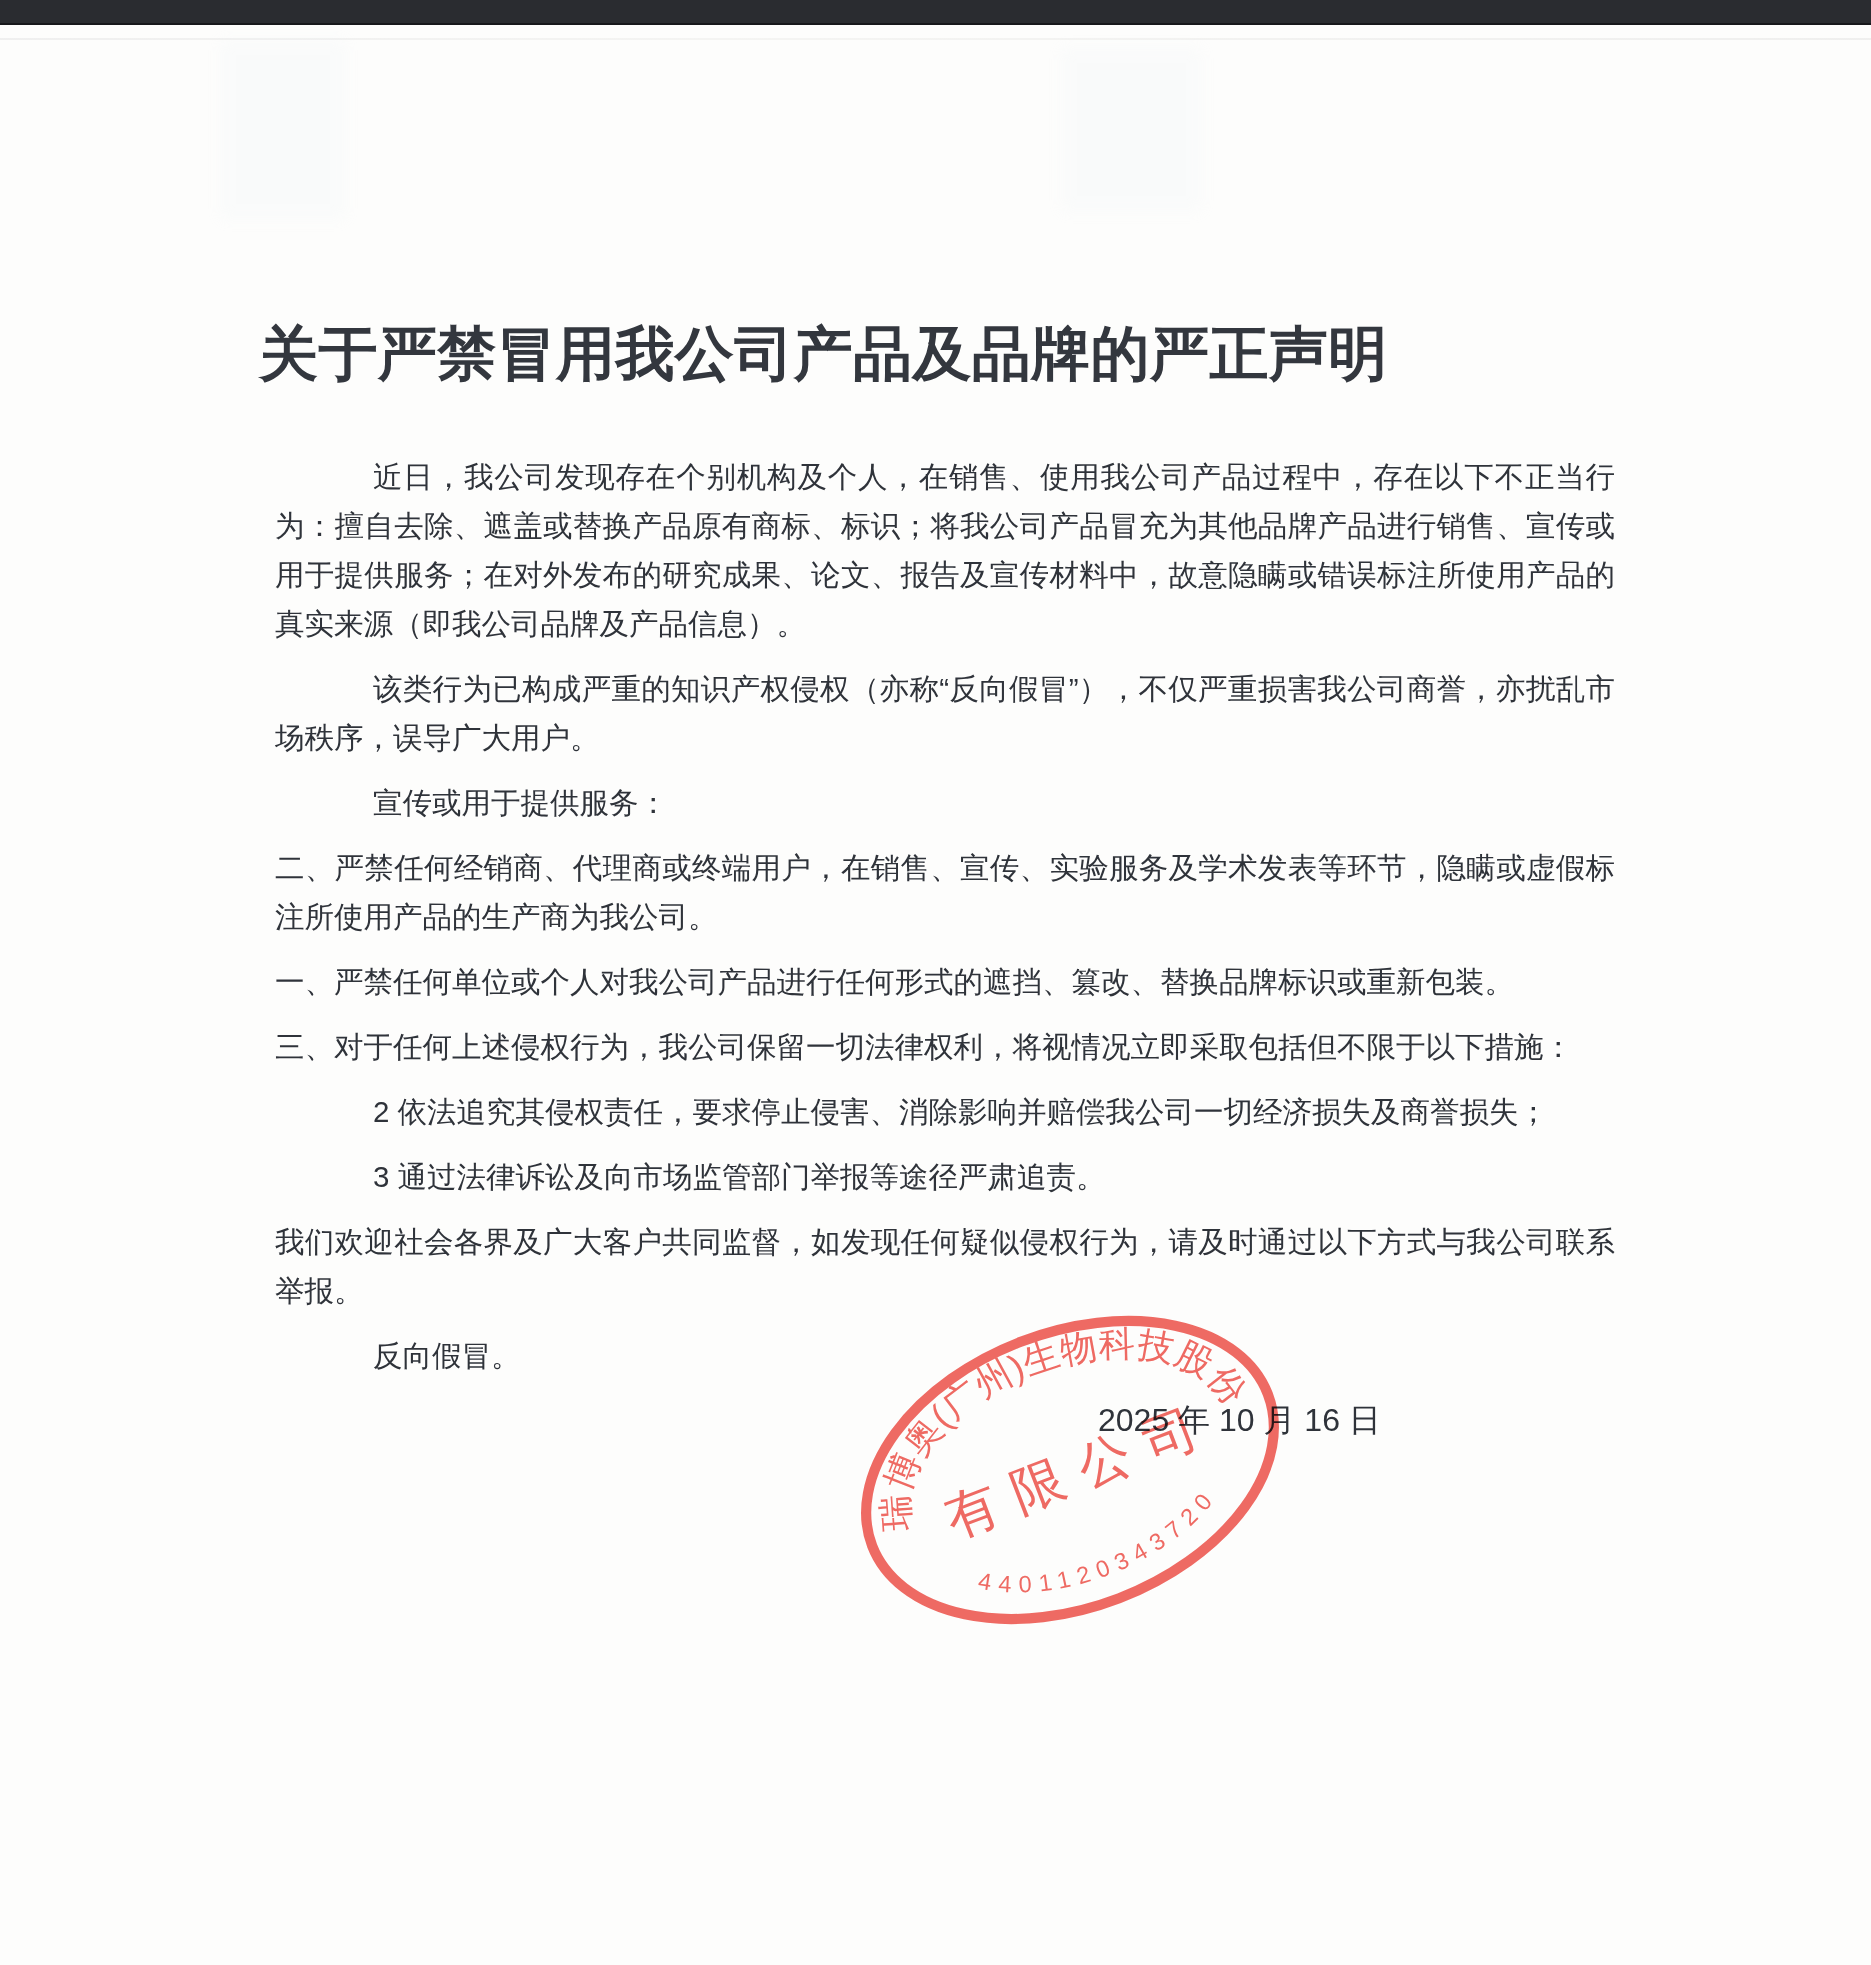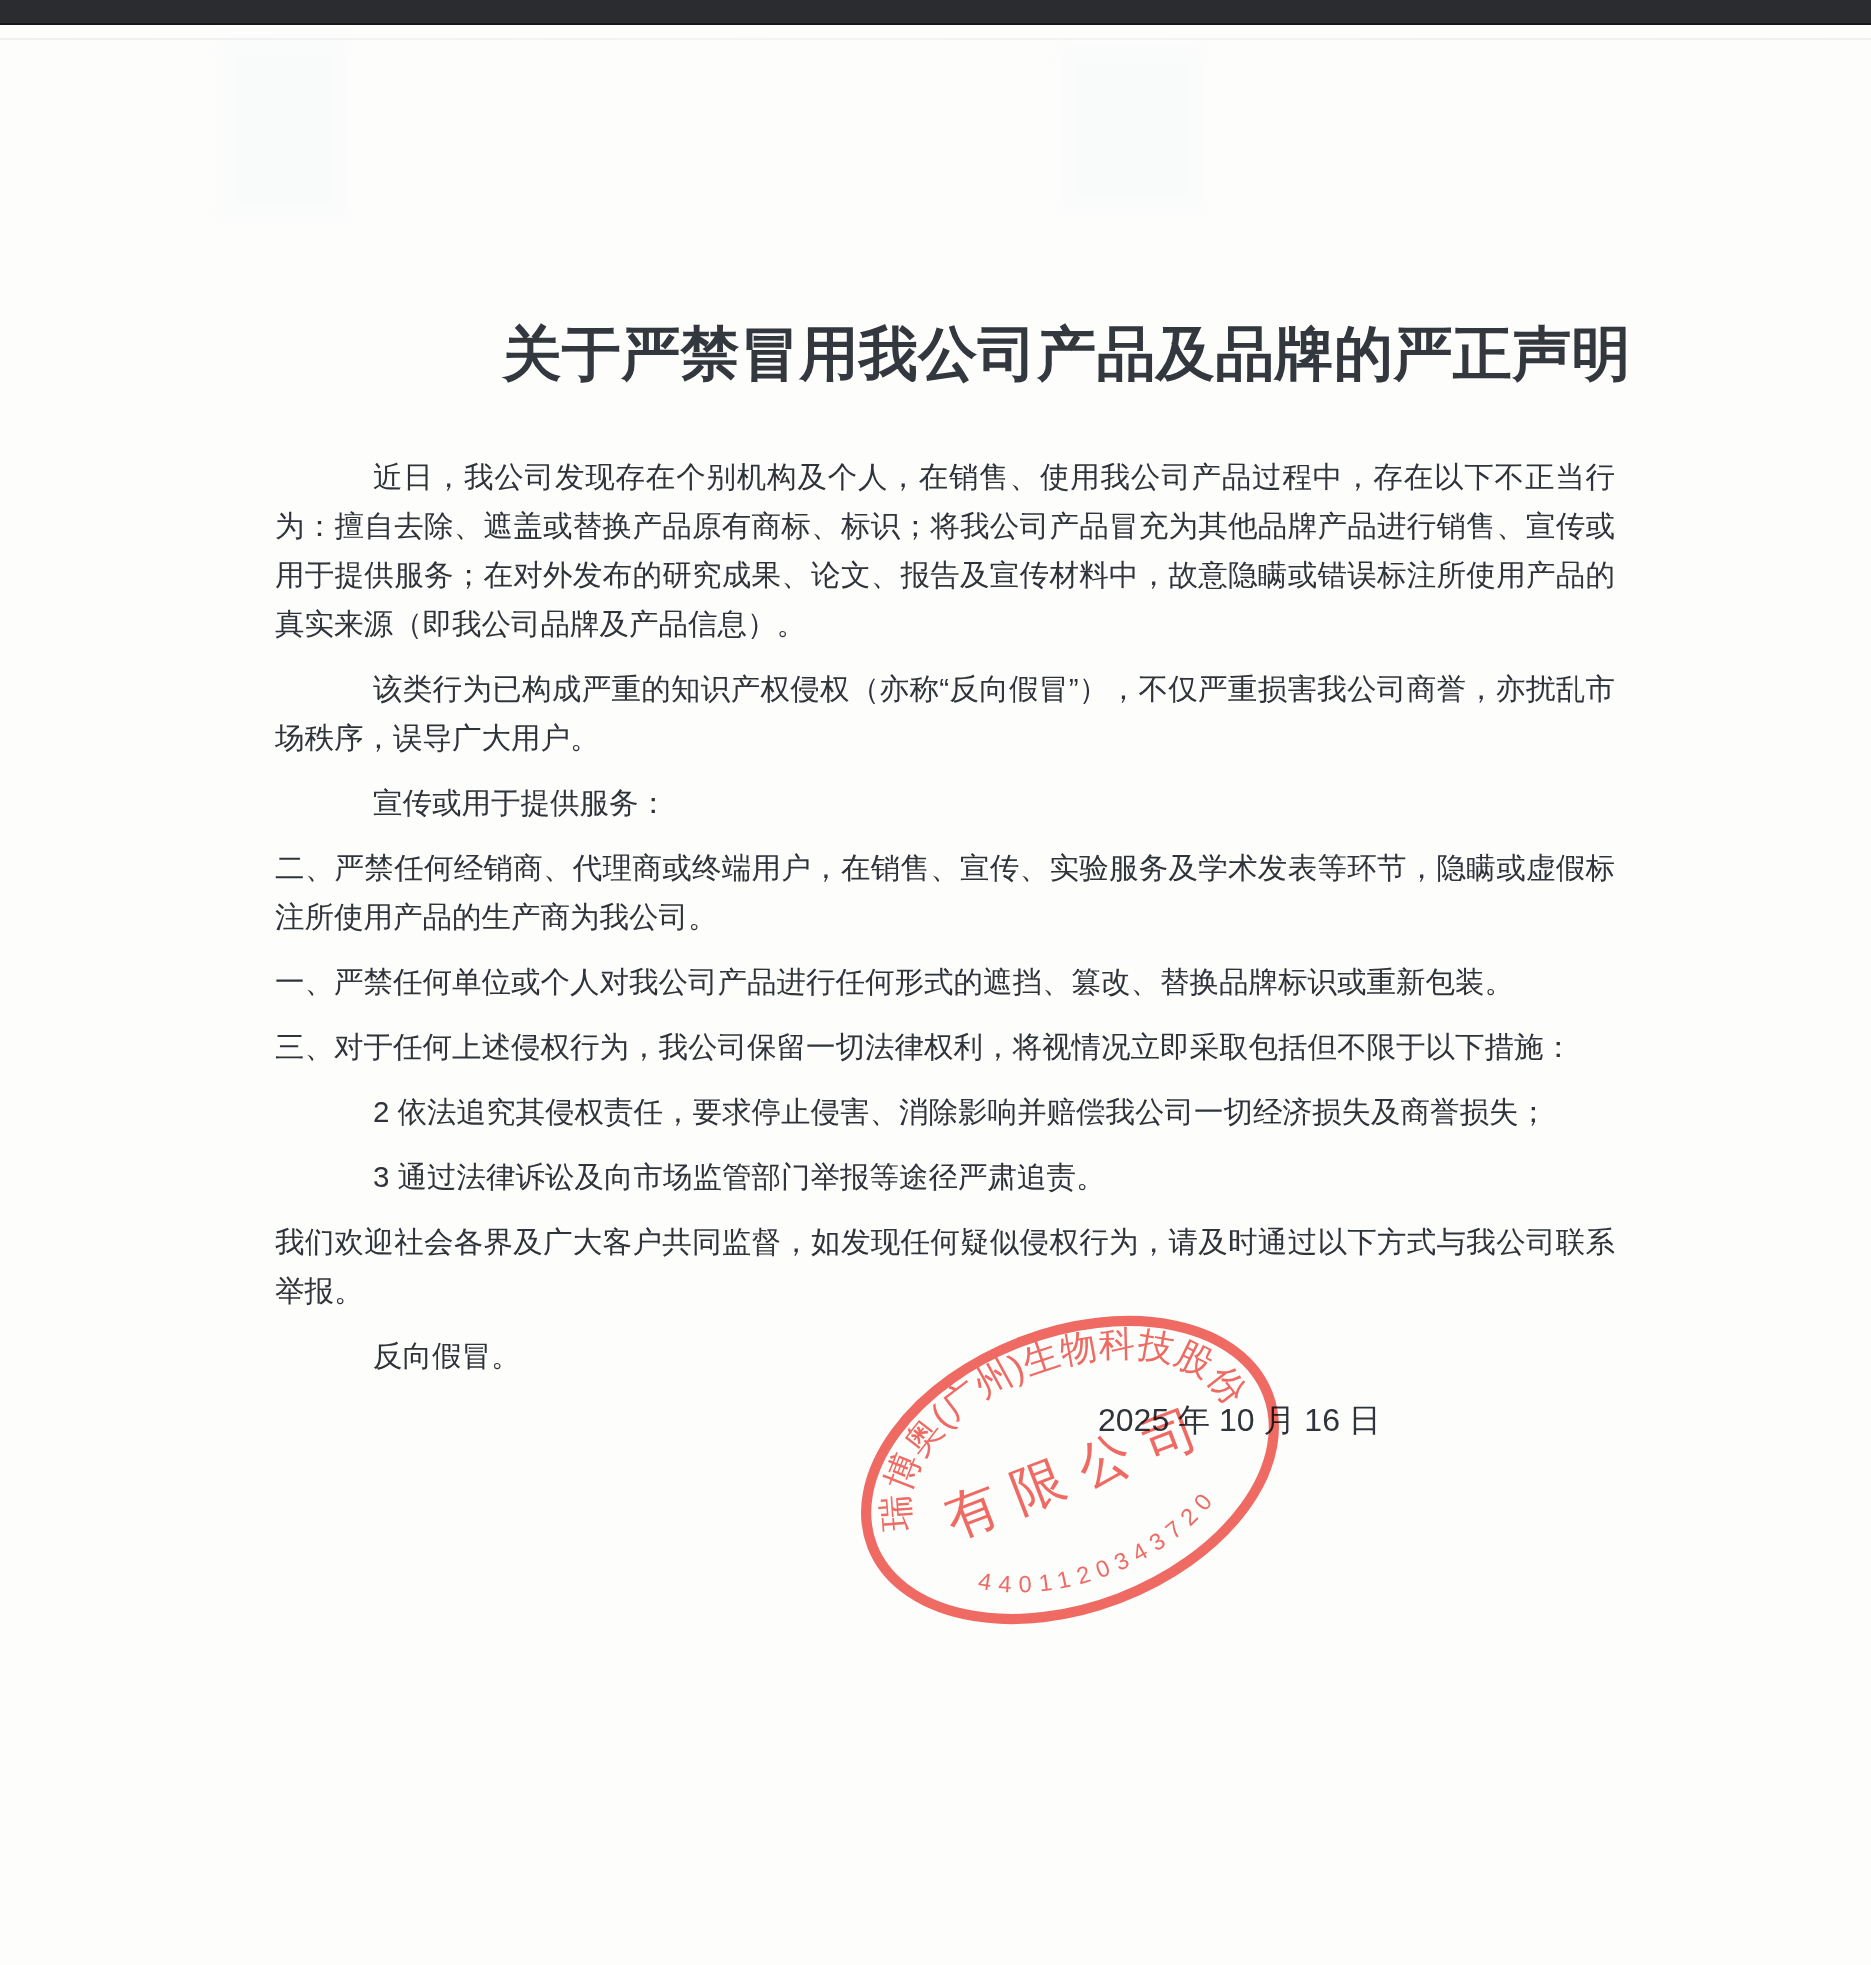--- a/index.html
+++ b/index.html
@@ -21,21 +21,21 @@
     background:linear-gradient(90deg,#ececec,#f2f2f0 40%,#ececeb);
     opacity:.8;
   }
   .scan-band{position:absolute;background:#dfe8f0;opacity:.10;filter:blur(7px);}
 
   .content{margin:0 241px 0 259px;width:1372px;}
   h1.doc-title{
     margin:324px 0 0 0;
     font-size:59px;line-height:61px;
     font-weight:700;letter-spacing:0.4px;
-    text-align:right;color:#33373e;
+    text-align:left;color:#33373e;
   }
   p{
     margin:16px;font-size:29.5px;line-height:49px;
     text-align:justify;letter-spacing:0;
   }
   p.first{margin-top:67px;}
   .indent{text-indent:98px;}
   .measure{margin-left:114px;width:1258px;}
   .sig-company{margin:98px 0 0 723px;font-size:29.5px;line-height:49px;white-space:nowrap;}
   .sig-date{margin:0 0 0 839px;font-size:32px;line-height:49px;white-space:nowrap;}

